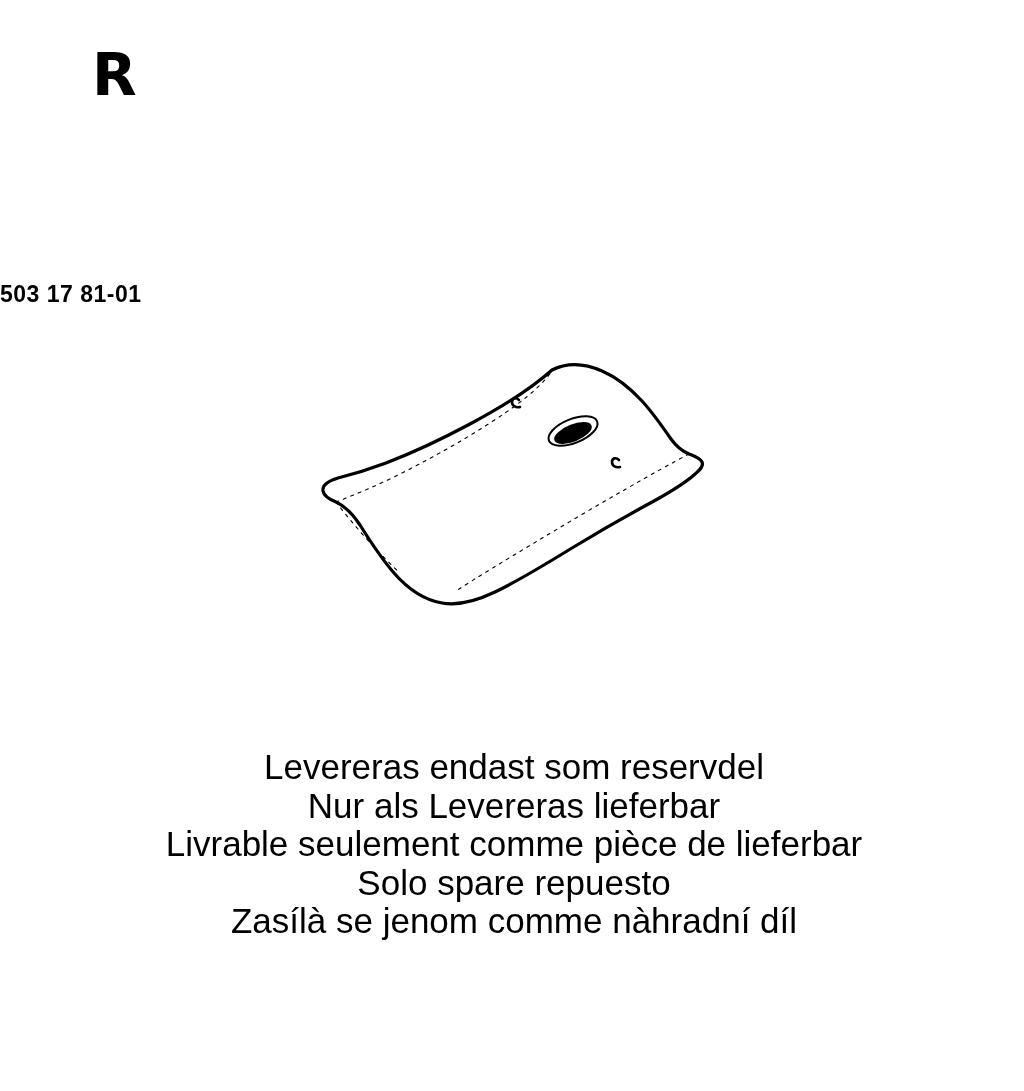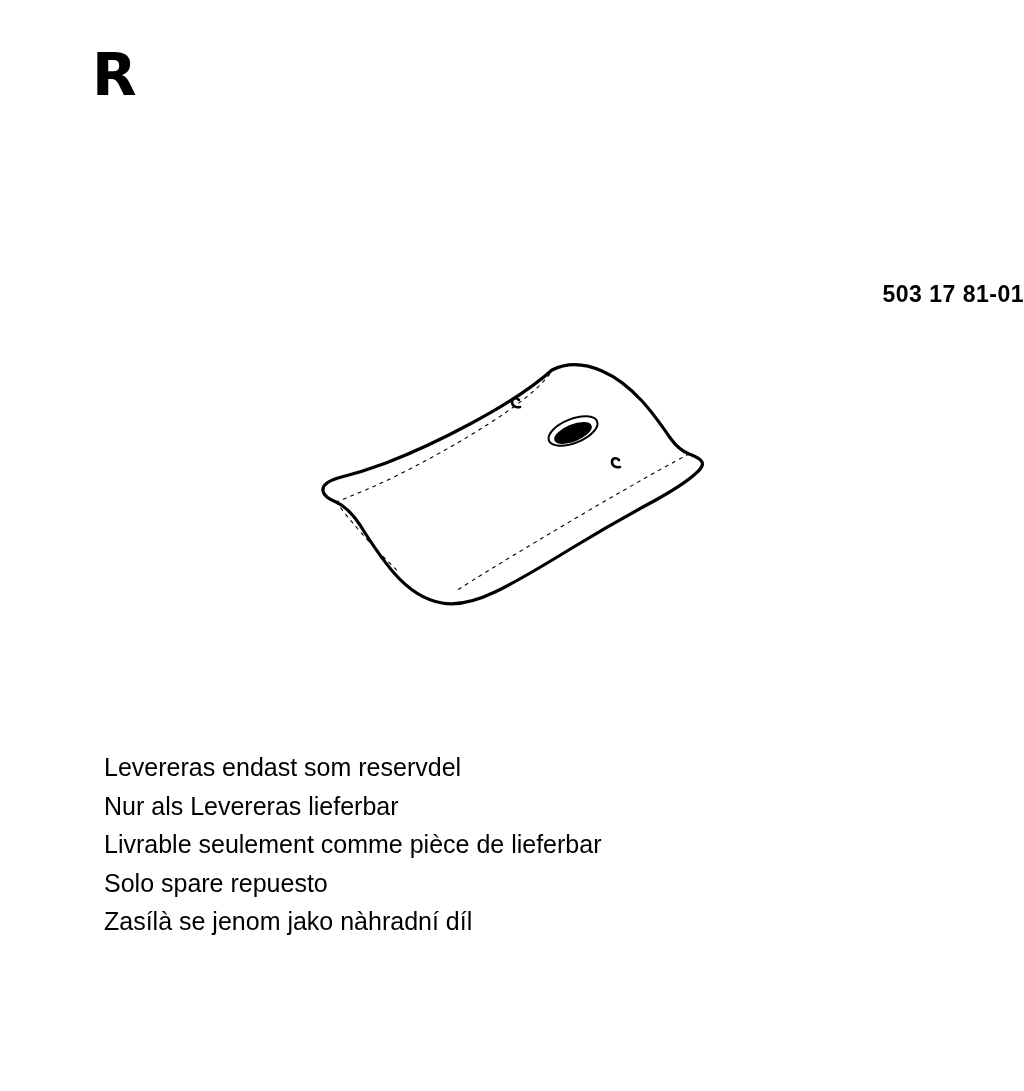--- a/index.html
+++ b/index.html
@@ -29,21 +29,21 @@
     font-size: 58px;
     line-height: 58px;
     letter-spacing: -1px;
     color: #000000;
   }
   .part-number {
     position: absolute;
     left: 0;
     top: 281px;
     width: 1024px;
-    text-align: right;
+    text-align: left;
     font-family: "Liberation Sans", sans-serif;
     font-weight: 700;
     font-size: 23px;
     letter-spacing: 0.5px;
     color: #000000;
   }
   .illustration {
     position: absolute;
     left: 290px;
     top: 345px;
@@ -51,24 +51,25 @@
     height: 290px;
   }
   .notice-block {
     position: absolute;
     left: 104px;
     top: 748px;
     width: 820px;
   }
   .notice-line {
     font-family: "Liberation Sans", sans-serif;
-    font-size: 25px;
+    font-size: 35px;
     line-height: 38.5px;
     color: #000000;
     white-space: nowrap;
+    text-align: center;
   }
 </style>
 </head>
 <body>
 
 <div class="page">
 
   <div class="corner-mark">R</div>
 
   <div class="part-number">503 17 81-01</div>
@@ -98,16 +99,16 @@
         <path d="M329 115 C326 112 322 113 322 117 C322 121 326 123 330 122"></path>
       </g>
     </svg>
   </div>
 
   <div class="notice-block">
     <div class="notice-line">Levereras endast som reservdel</div>
     <div class="notice-line">Nur als Levereras lieferbar</div>
     <div class="notice-line">Livrable seulement comme pièce de lieferbar</div>
     <div class="notice-line">Solo spare repuesto</div>
-    <div class="notice-line">Zasílà se jenom jako nàhradní díl</div>
+    <div class="notice-line">Zasílà se jenom comme nàhradní díl</div>
   </div>
 
 </div>
 
 </body></html>

